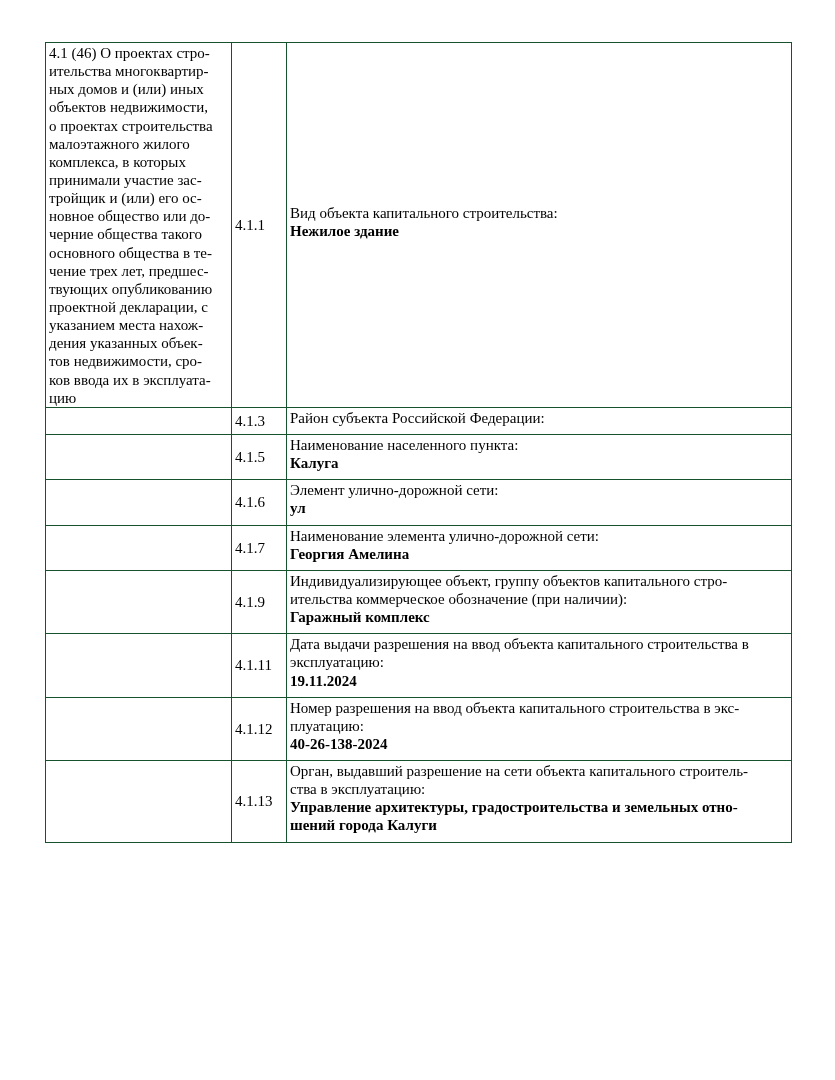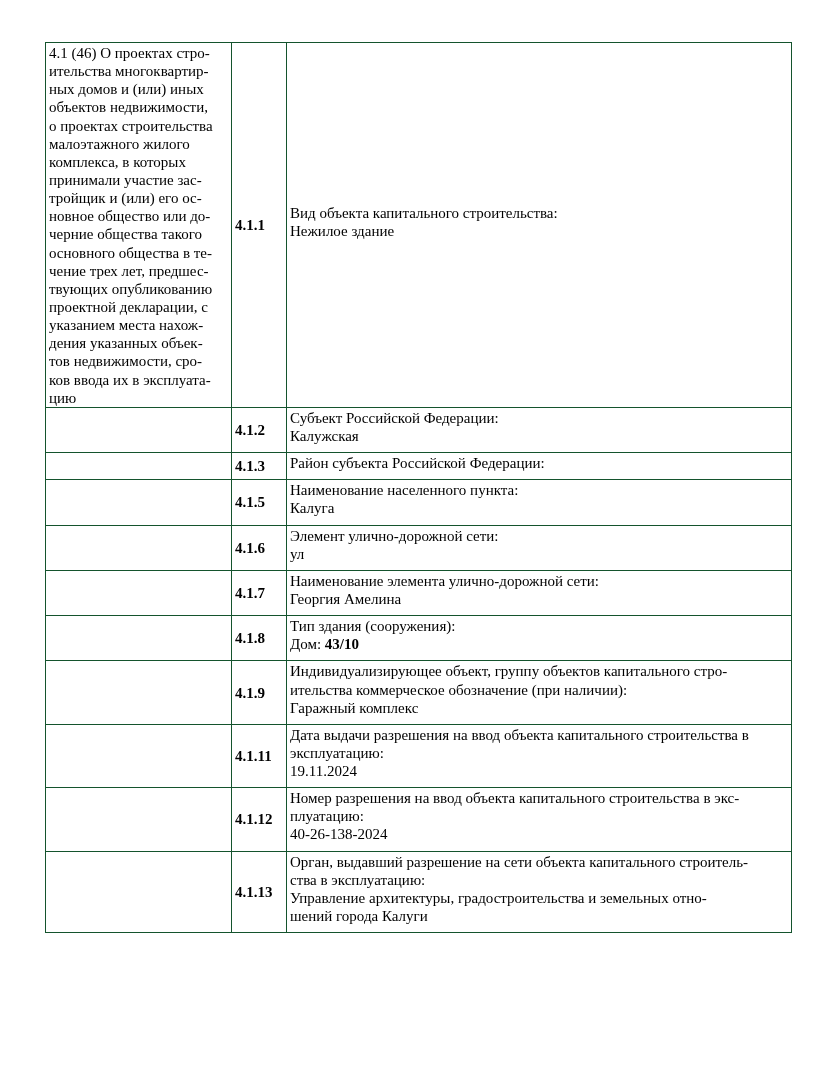--- a/index.html
+++ b/index.html
@@ -31,32 +31,31 @@
   }
   td.c1 {
     vertical-align: top;
   }
   .desc {
     white-space: pre-line;
     padding-top: 1px;
   }
   td.c2 {
     vertical-align: middle;
-    font-weight: bold;
   }
   td.c3 {
     vertical-align: middle;
     padding-top: 1px;
     padding-bottom: 7px;
   }
   .label {
     white-space: pre-line;
   }
   .value {
-    font-weight: normal;
+    font-weight: bold;
     white-space: pre-line;
   }
   .value:empty {
     display: none;
   }
   .value-inline {
     font-weight: bold;
   }
 </style>
 </head>
@@ -93,28 +92,20 @@
 ков ввода их в эксплуата-
 цию</div>
     </td>
     <td class="c2">4.1.1</td>
     <td class="c3">
       <div class="label">Вид объекта капитального строительства:</div>
       <div class="value">Нежилое здание</div>
     </td>
   </tr>
 
-  <tr>
-    <td class="c1"></td>
-    <td class="c2">4.1.2</td>
-    <td class="c3">
-      <div class="label">Субъект Российской Федерации:</div>
-      <div class="value">Калужская</div>
-    </td>
-  </tr>
 
   <tr>
     <td class="c1"></td>
     <td class="c2">4.1.3</td>
     <td class="c3">
       <div class="label">Район субъекта Российской Федерации:</div>
 
     </td>
   </tr>
 
@@ -139,28 +130,20 @@
 
   <tr>
     <td class="c1"></td>
     <td class="c2">4.1.7</td>
     <td class="c3">
       <div class="label">Наименование элемента улично-дорожной сети:</div>
       <div class="value">Георгия Амелина</div>
     </td>
   </tr>
 
-  <tr>
-    <td class="c1"></td>
-    <td class="c2">4.1.8</td>
-    <td class="c3">
-      <div class="label">Тип здания (сооружения):</div>
-      <div><span>Дом: </span><span class="value-inline">43/10</span></div>
-    </td>
-  </tr>
 
   <tr>
     <td class="c1"></td>
     <td class="c2">4.1.9</td>
     <td class="c3">
       <div class="label">Индивидуализирующее объект, группу объектов капитального стро-
 ительства коммерческое обозначение (при наличии):</div>
       <div class="value">Гаражный комплекс</div>
     </td>
   </tr>

